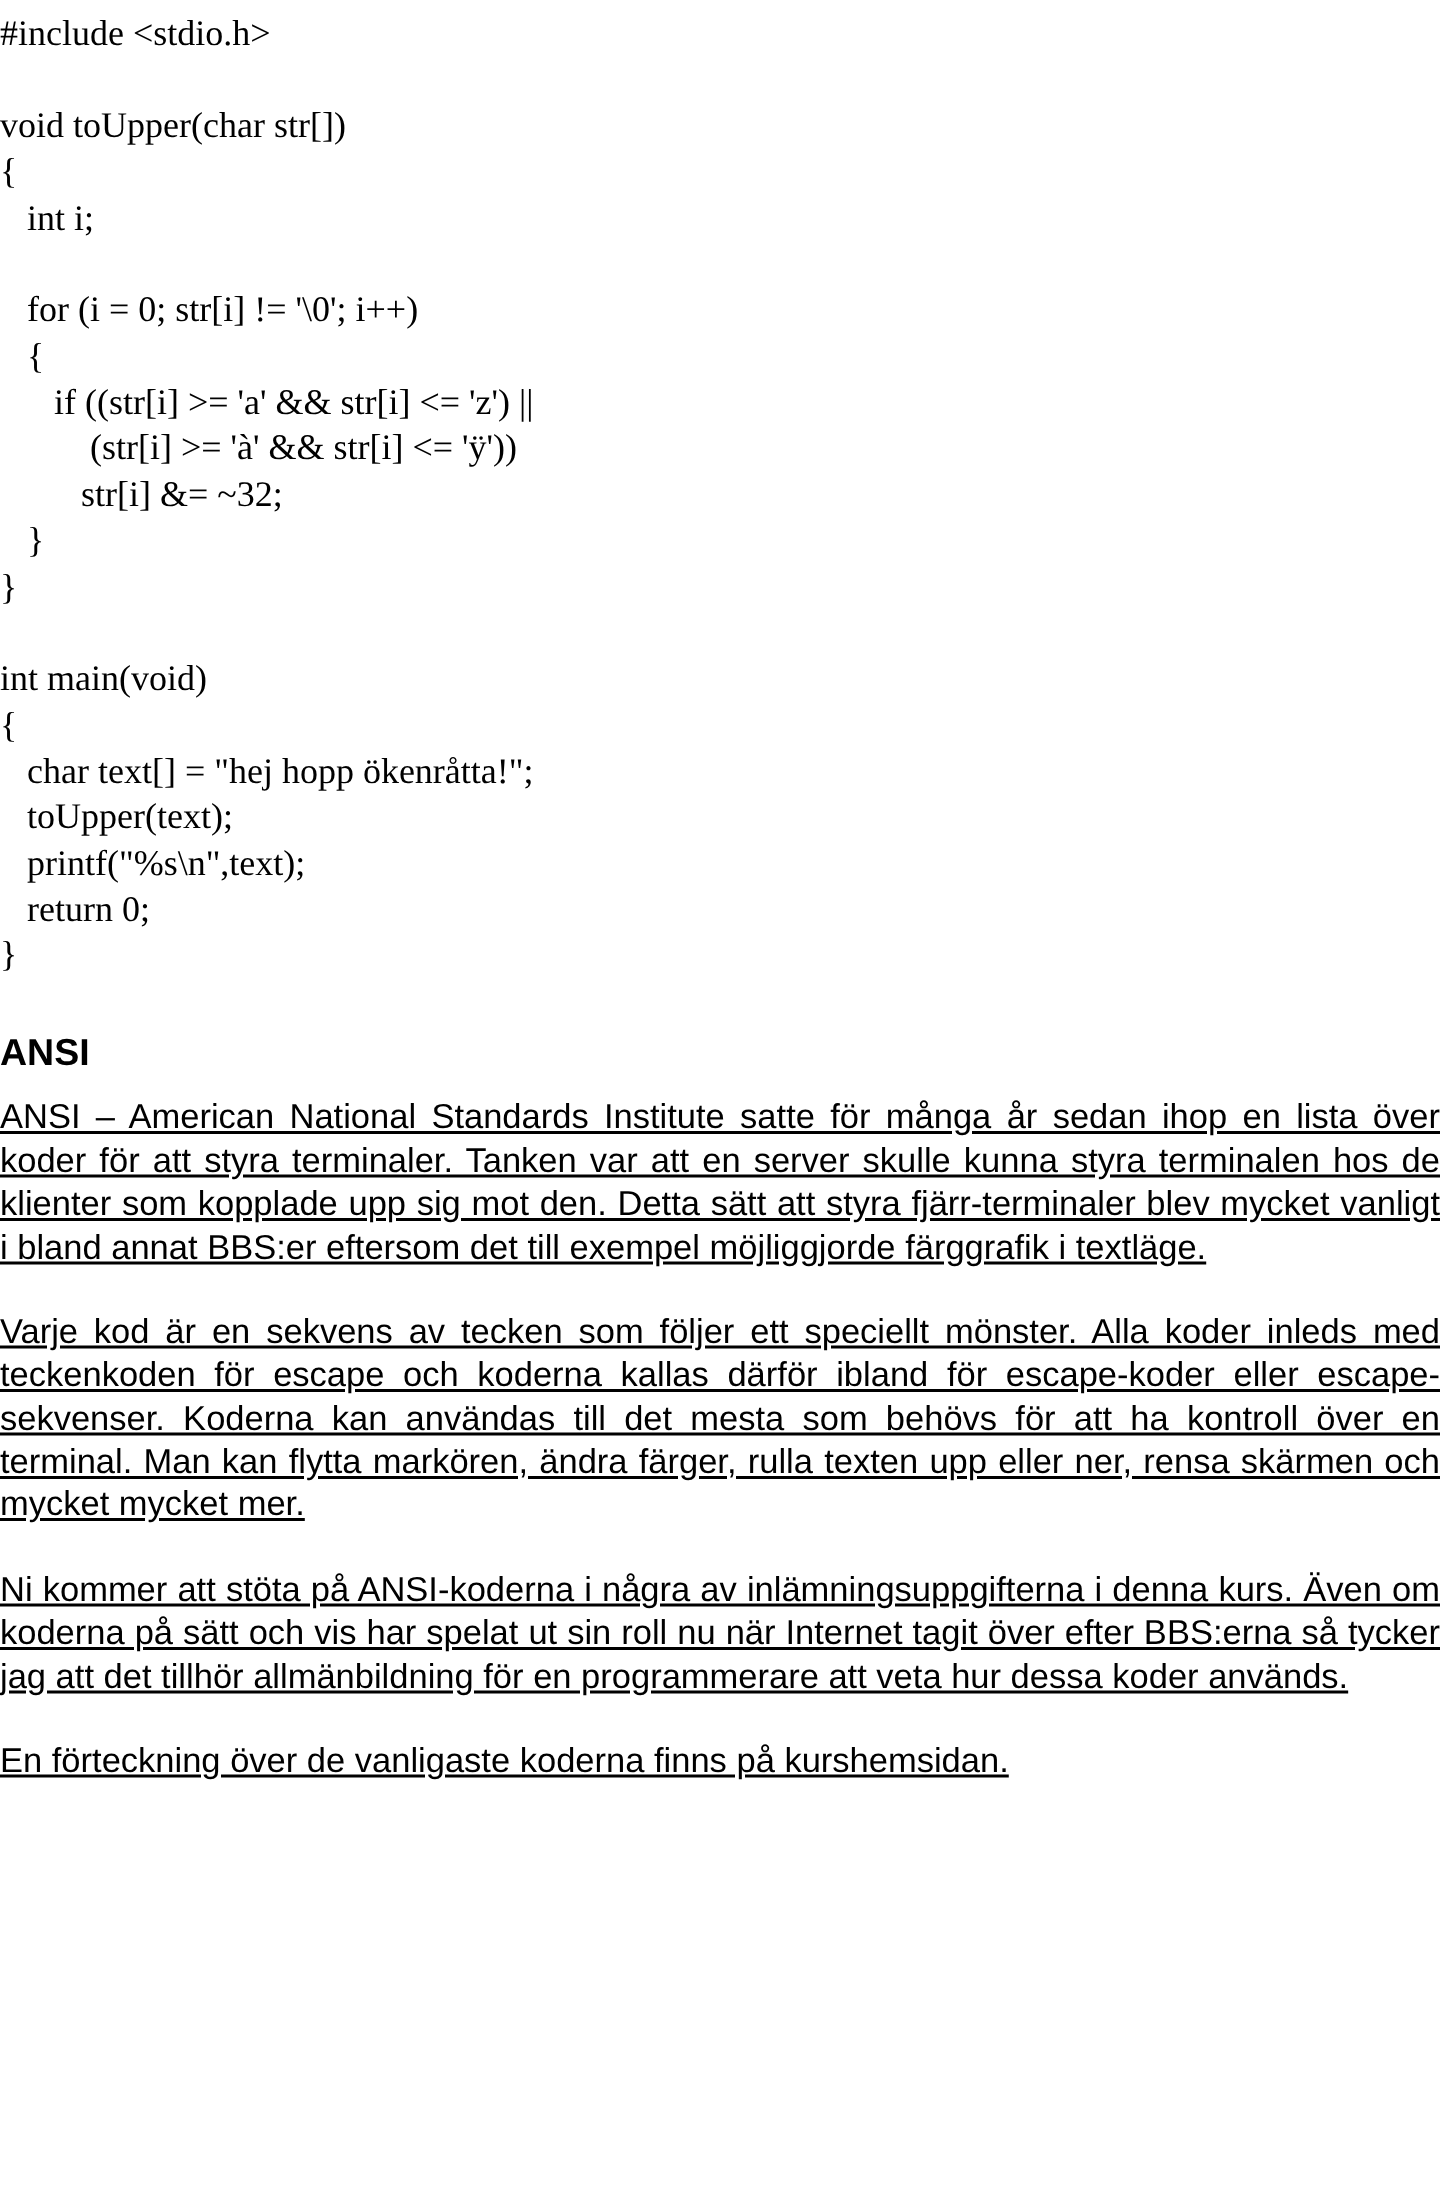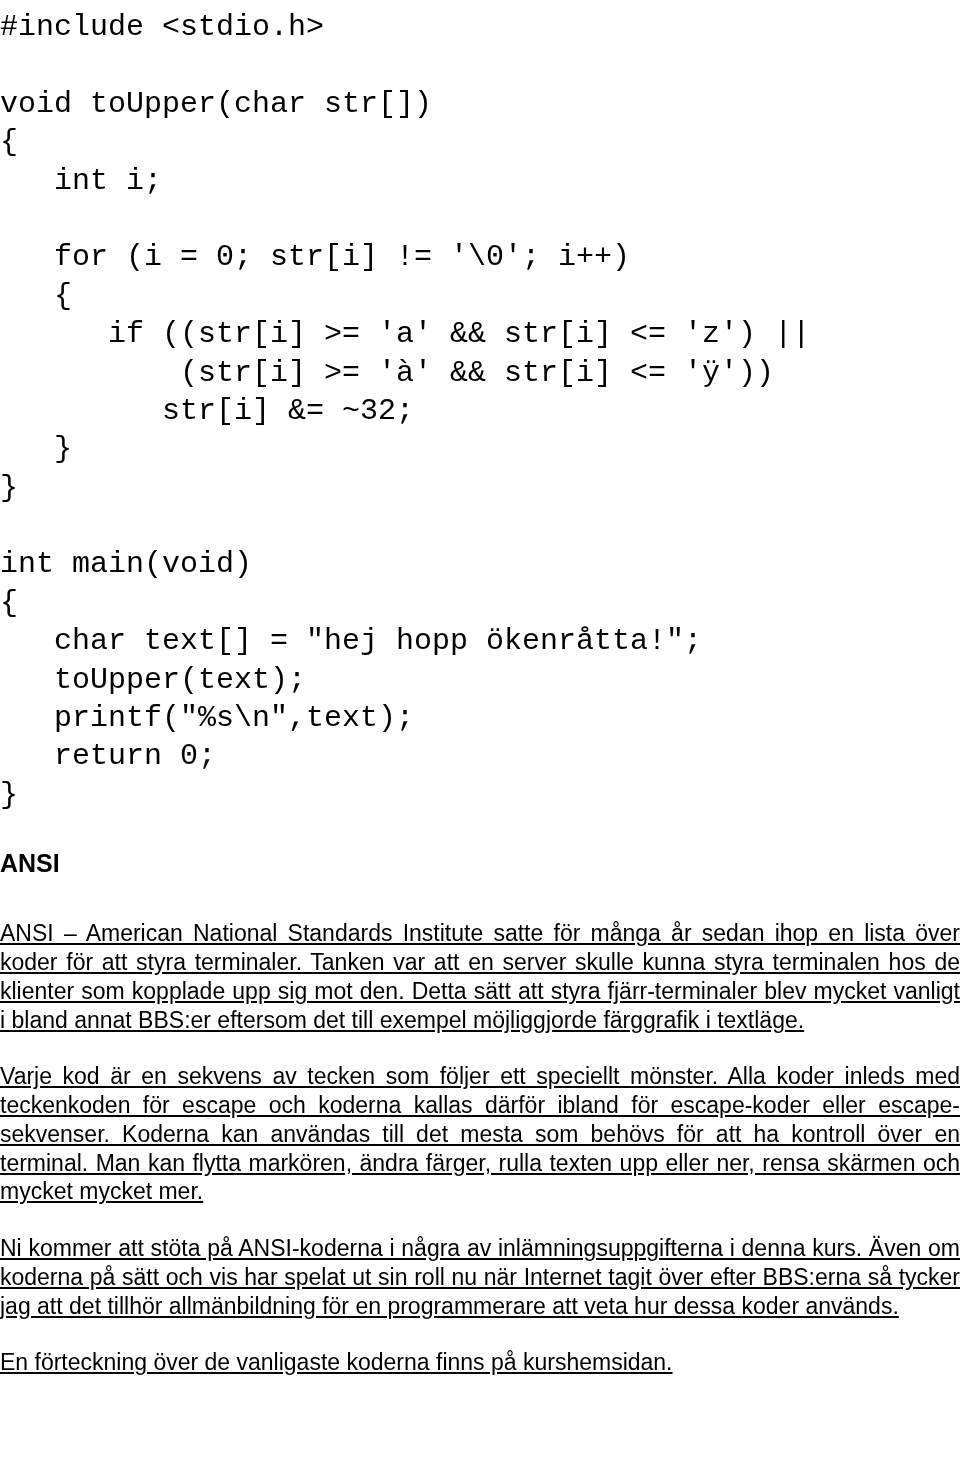--- a/index.html
+++ b/index.html
@@ -9,30 +9,30 @@
     width: 960px;
   }
   .page {
     padding: 8px 0 40px 0;
     font-family: Arial, Helvetica, sans-serif;
     font-size: 23px;
     line-height: 1.25;
     color: #000;
   }
   .code {
-    font-family: Liberation Mono, monospace;
-    font-size: 30px;
+    font-family: Liberation Serif, serif;
+    font-size: 24px;
     line-height: 1.28;
     white-space: pre;
     margin: 0 0 24px 0;
   }
   .heading {
     font-weight: bold;
     font-size: 25px;
-    margin: 34px 0 40px 0;
+    margin: 34px 0 12px 0;
   }
   .para {
     margin: 0 0 28px 0;
     text-align: justify;
     text-justify: inter-word;
     text-decoration: underline;
   }
   .para-last {
     margin-bottom: 0;
   }

